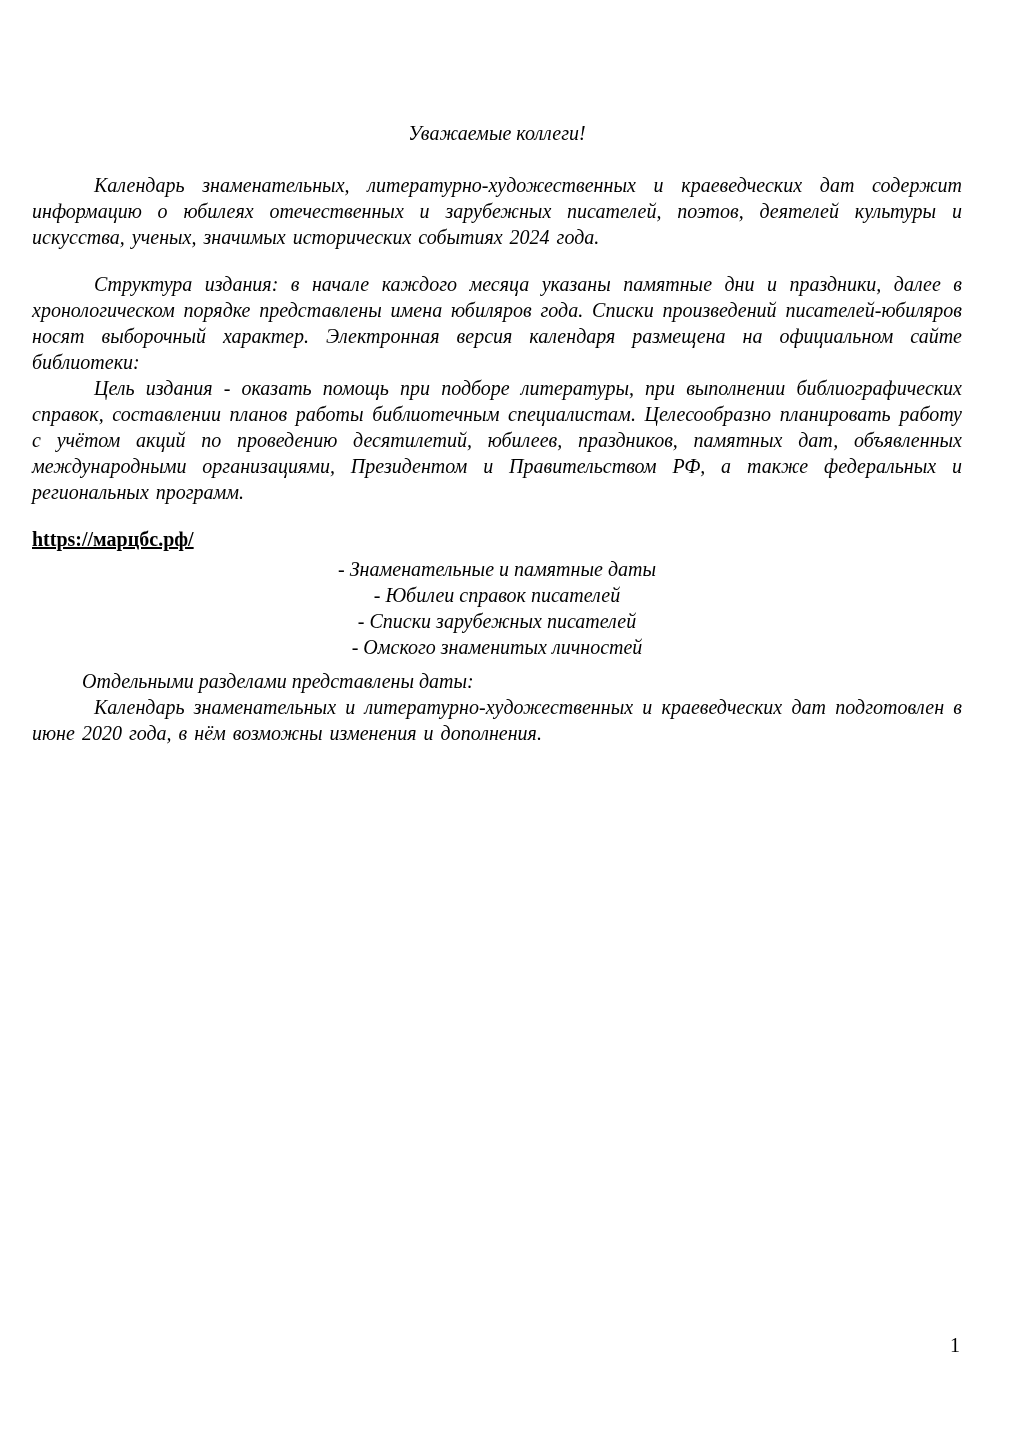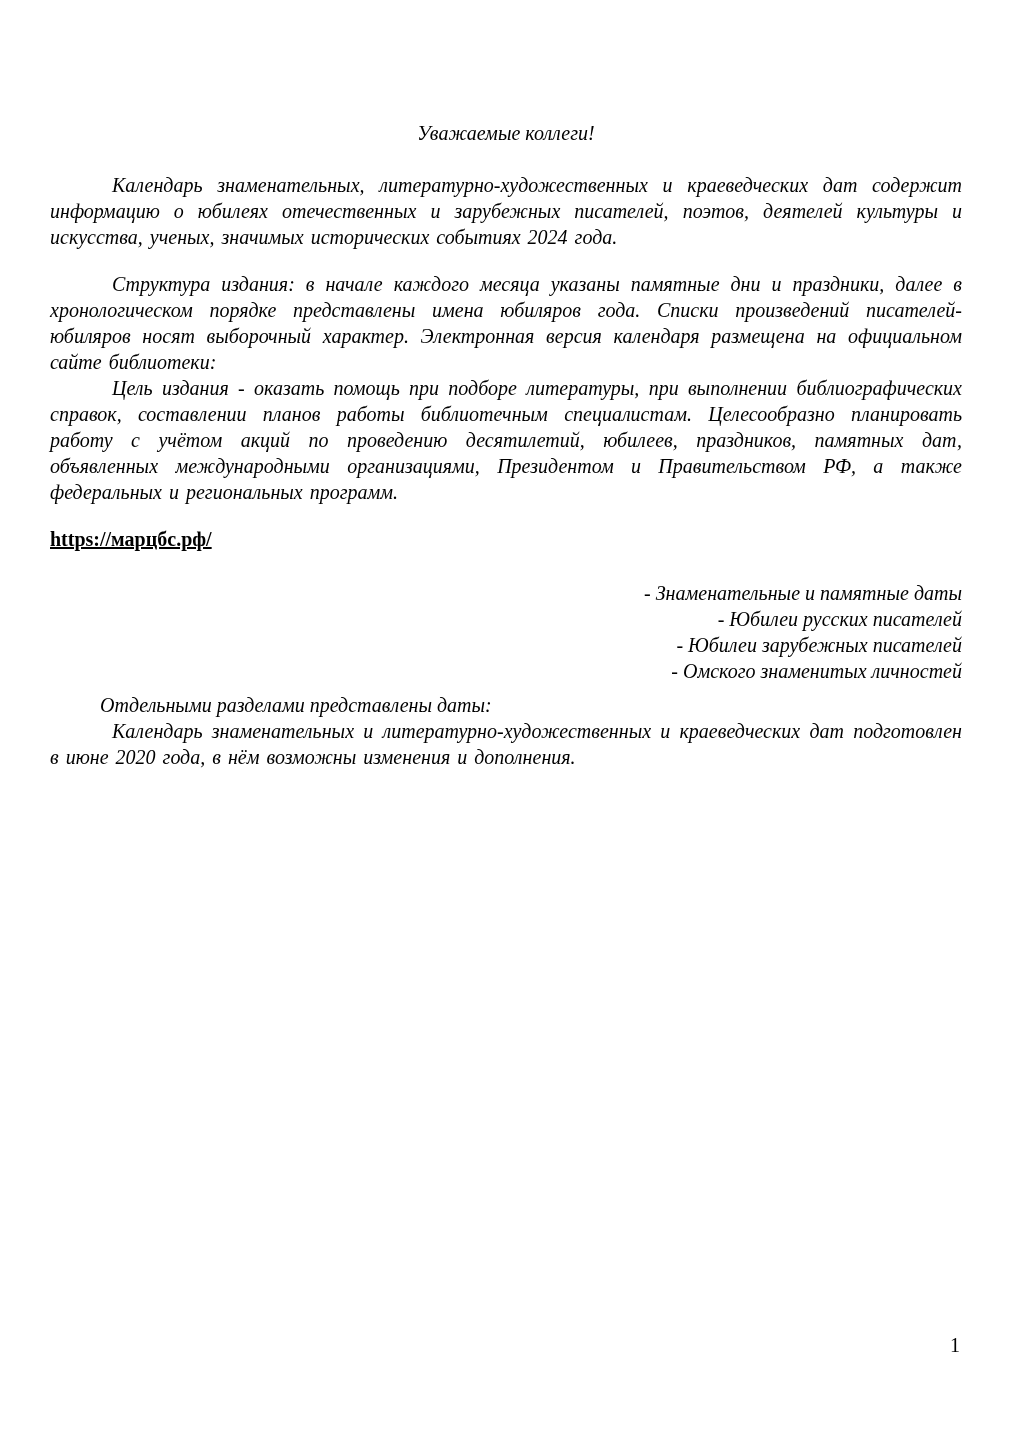--- a/index.html
+++ b/index.html
@@ -8,56 +8,56 @@
   .page {
     position: relative;
     width: 1024px;
     height: 1408px;
     background: #ffffff;
     color: #000000;
     font-family: "Liberation Serif", "DejaVu Serif", serif;
     font-style: italic;
     font-size: 20px;
     line-height: 26px;
-    padding: 120px 62px 0 50px;
+    padding: 120px 62px 0 32px;
     overflow: hidden;
   }
 
   .doc-title {
     text-align: center;
     margin-bottom: 26px;
   }
 
   .para {
     text-align: justify;
     text-indent: 62px;
     word-spacing: 0.10em;
     margin-bottom: 21px;
   }
 
   .para.no-gap { margin-bottom: 0; }
 
-  .link-row { margin-bottom: 28px; }
+  .link-row { margin-bottom: 4px; }
 
   .site-link {
     display: inline-block;
     font-style: normal;
     font-weight: bold;
     text-decoration: underline;
     color: #000000;
     cursor: pointer;
   }
 
   .lead-in { text-indent: 62px; }
   .lead-in.small-indent { text-indent: 50px; }
 
   .list.monthly { margin-bottom: 8px; }
   .list.separate { margin-bottom: 28px; }
 
-  .list-item { text-align: right; }
+  .list-item { text-align: center; }
 
   .closing-para {
     text-align: justify;
     text-indent: 62px;
     word-spacing: 0.10em;
   }
 
   .page-number {
     position: absolute;
     top: 1332px;
@@ -79,22 +79,22 @@
 
   <p class="para">Цель издания - оказать помощь при подборе литературы, при выполнении библиографических справок, составлении планов работы библиотечным специалистам. Целесообразно планировать работу с учётом акций по проведению десятилетий, юбилеев, праздников, памятных дат, объявленных международными организациями, Президентом и Правительством РФ, а также федеральных и региональных программ.</p>
 
   <div class="link-row">
     <a class="site-link">https://марцбс.рф/</a>
   </div>
 
 
   <div class="list monthly">
     <div class="list-item">- Знаменательные и памятные даты</div>
-    <div class="list-item">- Юбилеи русских писателей</div>
-    <div class="list-item">- Юбилеи зарубежных писателей</div>
+    <div class="list-item">- Юбилеи справок писателей</div>
+    <div class="list-item">- Списки зарубежных писателей</div>
     <div class="list-item">- Омского знаменитых личностей</div>
   </div>
 
   <div class="lead-in small-indent">Отдельными разделами представлены даты:</div>
 
 
   <p class="closing-para">Календарь знаменательных и литературно-художественных и краеведческих дат подготовлен в июне 2020 года, в нём возможны изменения и дополнения.</p>
 
   <div class="page-number">1</div>
 

